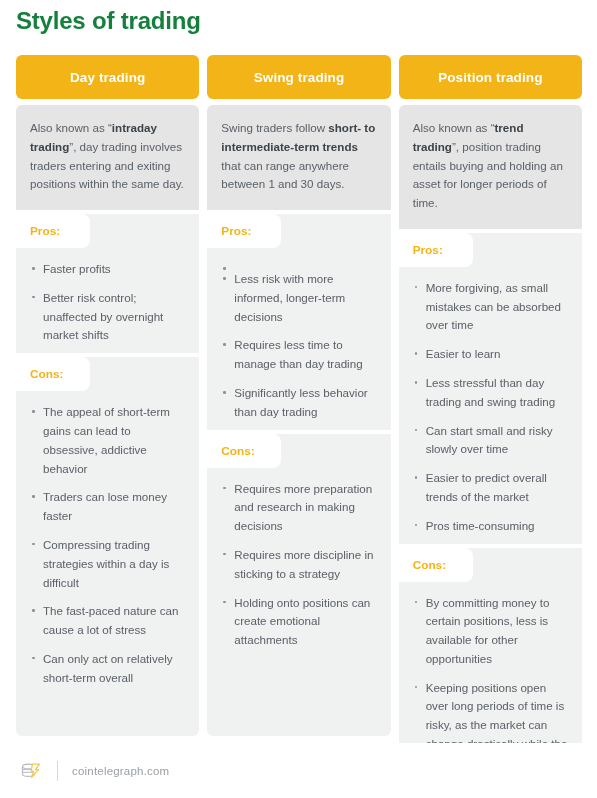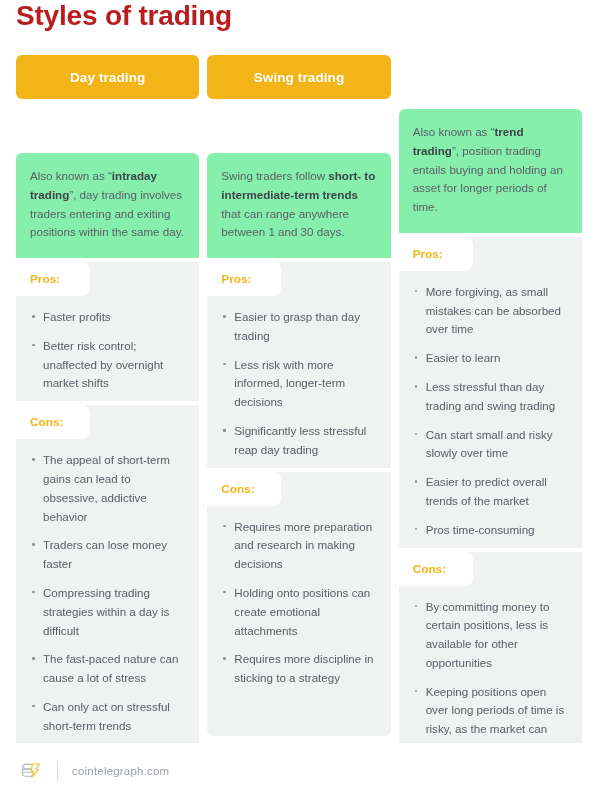--- a/index.html
+++ b/index.html
@@ -16,24 +16,24 @@
     position: relative;
     width: 597px;
     height: 798px;
     background: #ffffff;
   }
 
   
   .page-title {
     position: absolute;
     left: 16px;
-    top: 0;
-    font-size: 28px;
+    top: 7px;
+    font-size: 24px;
     font-weight: bold;
-    color: #b91c1c;
+    color: #15803d;
     letter-spacing: -0.2px;
   }
 
   
   .columns {
     position: absolute;
     left: 16px;
     top: 55px;
     width: 566px;
     height: 681px;
@@ -66,23 +66,22 @@
 
   .col-body {
     flex: 1 1 auto;
     display: flex;
     flex-direction: column;
     margin-top: 6px;
   }
 
   
   .block {
-    background: #86efac;
-    position: relative;
-    margin-top: 48px;
+    background: #e5e5e5;
+    position: relative;
   }
 
   .block.intro {
     border-radius: 6px 6px 0 0;
     padding: 14px 14px 16px 14px;
   }
 
   .gap {
     height: 4px;
     background: #ffffff;
@@ -221,60 +220,63 @@
           <div class="label-row">
             <div class="label-tab">
               <span class="label-tab-text">Cons:</span>
             </div>
           </div>
           <div class="bullets">
             <div class="bullet"><span class="dot"></span><span>The appeal of short-term gains can lead to obsessive, addictive behavior</span></div>
             <div class="bullet"><span class="dot"></span><span>Traders can lose money faster</span></div>
             <div class="bullet"><span class="dot"></span><span>Compressing trading strategies within a day is difficult</span></div>
             <div class="bullet"><span class="dot"></span><span>The fast-paced nature can cause a lot of stress</span></div>
-            <div class="bullet"><span class="dot"></span><span>Can only act on stressful short-term trends</span></div>
+            <div class="bullet"><span class="dot"></span><span>Can only act on relatively short-term overall</span></div>
           </div>
           <div class="filler"></div>
         </div>
       </div>
       <div class="column">
         <div class="col-header">
           <span class="col-header-label">Swing trading</span>
         </div>
         <div class="col-body">
           <div class="block intro">
             <p class="intro-text"><span>Swing traders follow </span><b>short- to intermediate-term trends</b><span> that can range anywhere between 1 and 30 days.</span></p>
           </div>
           <div class="gap"></div>
           <div class="label-row">
             <div class="label-tab">
               <span class="label-tab-text">Pros:</span>
             </div>
           </div>
           <div class="bullets">
-            <div class="bullet"><span class="dot"></span><span>Easier to grasp than day trading</span></div>
+            <div class="bullet"><span class="dot"></span></div>
             <div class="bullet"><span class="dot"></span><span>Less risk with more informed, longer-term decisions</span></div>
-            <div class="bullet"><span class="dot"></span></div>
-            <div class="bullet"><span class="dot"></span><span>Significantly less stressful reap day trading</span></div>
+            <div class="bullet"><span class="dot"></span><span>Requires less time to manage than day trading</span></div>
+            <div class="bullet"><span class="dot"></span><span>Significantly less behavior than day trading</span></div>
           </div>
           <div class="gap"></div>
           <div class="label-row">
             <div class="label-tab">
               <span class="label-tab-text">Cons:</span>
             </div>
           </div>
           <div class="bullets">
             <div class="bullet"><span class="dot"></span><span>Requires more preparation and research in making decisions</span></div>
+            <div class="bullet"><span class="dot"></span><span>Requires more discipline in sticking to a strategy</span></div>
             <div class="bullet"><span class="dot"></span><span>Holding onto positions can create emotional attachments</span></div>
-            <div class="bullet"><span class="dot"></span><span>Requires more discipline in sticking to a strategy</span></div>
           </div>
           <div class="filler"></div>
         </div>
       </div>
       <div class="column">
+        <div class="col-header">
+          <span class="col-header-label">Position trading</span>
+        </div>
         <div class="col-body">
           <div class="block intro">
             <p class="intro-text"><span>Also known as “</span><b>trend trading</b><span>”, position trading entails buying and holding an asset for longer periods of time.</span></p>
           </div>
           <div class="gap"></div>
           <div class="label-row">
             <div class="label-tab">
               <span class="label-tab-text">Pros:</span>
             </div>
           </div>

